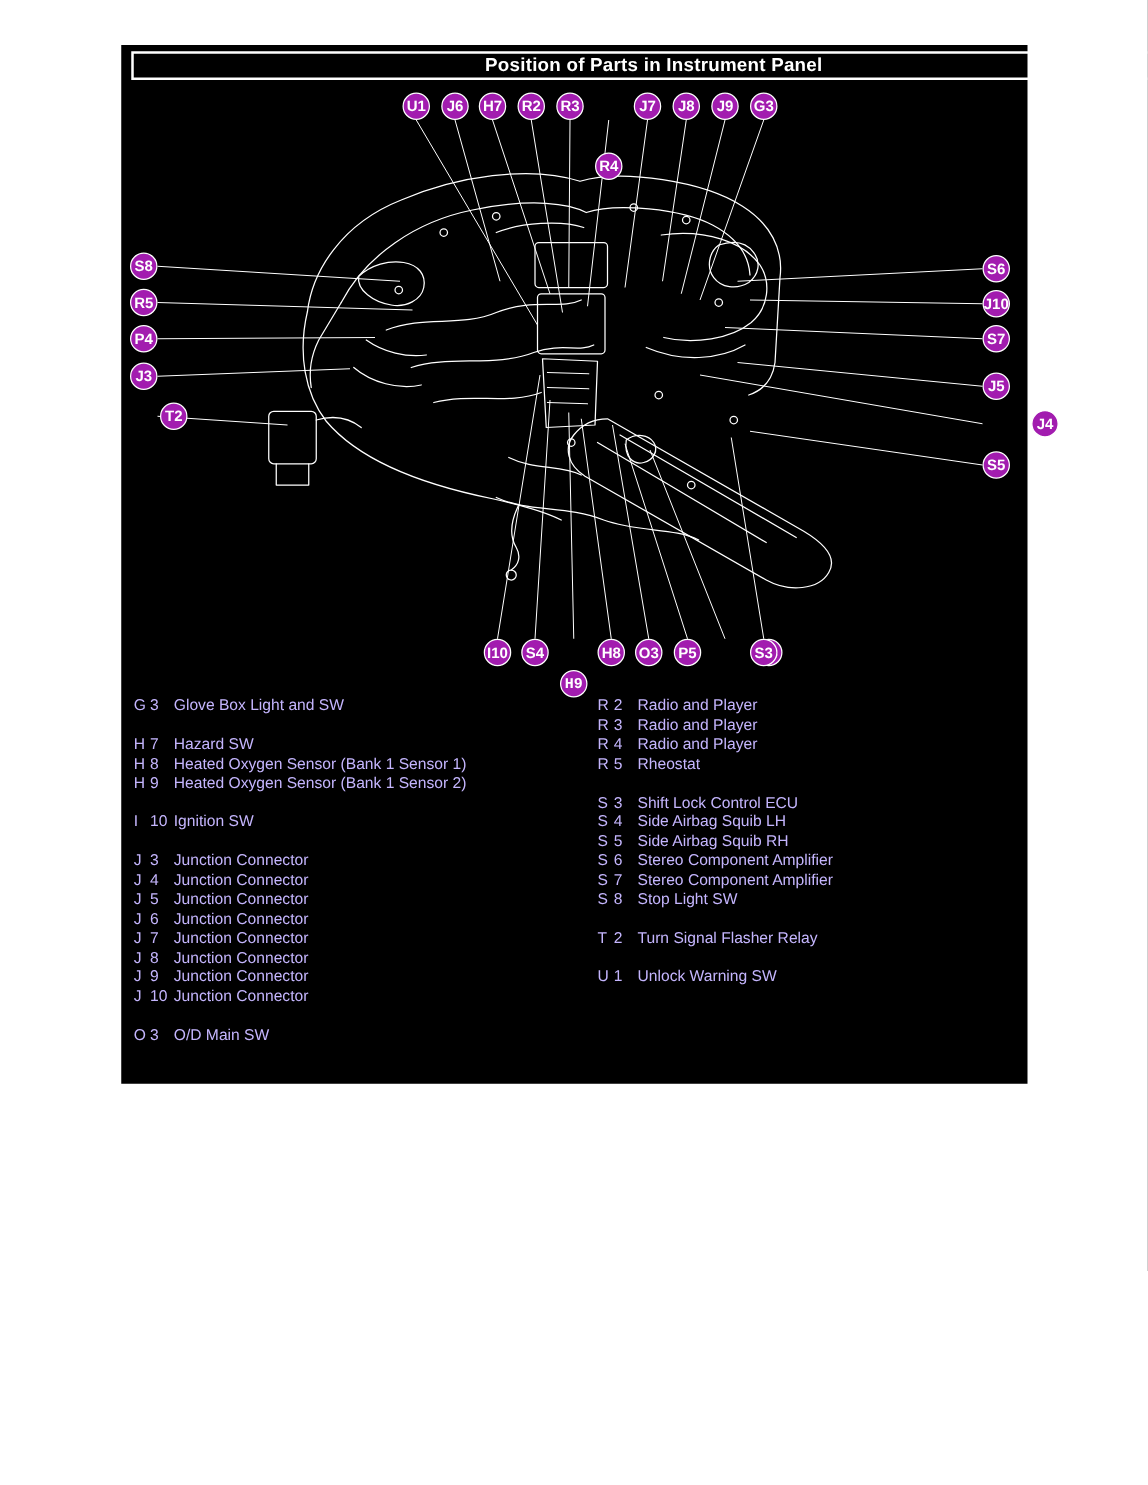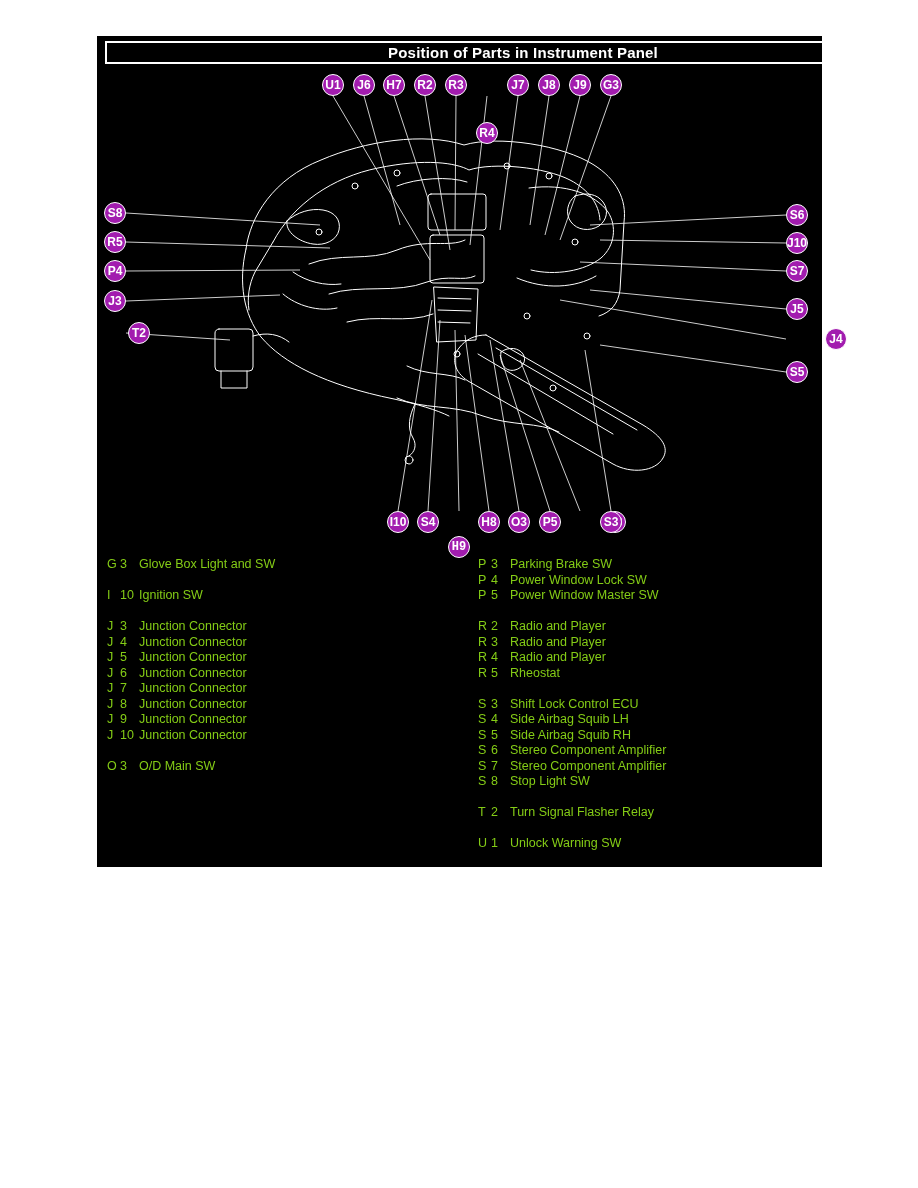--- a/index.html
+++ b/index.html
@@ -61,21 +61,21 @@
     font-size: 12px;
     font-weight: bold;
     display: flex;
     align-items: center;
     justify-content: center;
     z-index: 2;
   }
   .legend {
     position: absolute;
     top: 521px;
-    color: #84cc16;
+    color: #c4b5fd;
     font-size: 12.5px;
     line-height: 15.5px;
     white-space: nowrap;
   }
   .legend.left  { left: 10px;  }
   .legend.right { left: 381px; }
   .legend-group { margin-bottom: 15.5px; }
   .code-letter { display: inline-block; width: 13px; }
   .code-num    { display: inline-block; width: 19px; }
 </style>
@@ -206,43 +206,43 @@
         </div>
     </div>
 
     <div class="title-bar">Position of Parts in Instrument Panel</div>
 
     <div class="legend left" id="legend-left">
         <div class="legend-group">
           <div class="legend-row"><span class="code-letter">G</span><span class="code-num">3</span><span class="part-label">Glove Box Light and SW</span></div>
         </div>
         <div class="legend-group">
+          <div class="legend-row"><span class="code-letter">H</span><span class="code-num">7</span><span class="part-label">Hazard SW</span></div>
+          <div class="legend-row"><span class="code-letter">H</span><span class="code-num">8</span><span class="part-label">Heated Oxygen Sensor (Bank 1 Sensor 1)</span></div>
+          <div class="legend-row"><span class="code-letter">H</span><span class="code-num">9</span><span class="part-label">Heated Oxygen Sensor (Bank 1 Sensor 2)</span></div>
+        </div>
+        <div class="legend-group">
           <div class="legend-row"><span class="code-letter">I</span><span class="code-num">10</span><span class="part-label">Ignition SW</span></div>
         </div>
         <div class="legend-group">
           <div class="legend-row"><span class="code-letter">J</span><span class="code-num">3</span><span class="part-label">Junction Connector</span></div>
           <div class="legend-row"><span class="code-letter">J</span><span class="code-num">4</span><span class="part-label">Junction Connector</span></div>
           <div class="legend-row"><span class="code-letter">J</span><span class="code-num">5</span><span class="part-label">Junction Connector</span></div>
           <div class="legend-row"><span class="code-letter">J</span><span class="code-num">6</span><span class="part-label">Junction Connector</span></div>
           <div class="legend-row"><span class="code-letter">J</span><span class="code-num">7</span><span class="part-label">Junction Connector</span></div>
           <div class="legend-row"><span class="code-letter">J</span><span class="code-num">8</span><span class="part-label">Junction Connector</span></div>
           <div class="legend-row"><span class="code-letter">J</span><span class="code-num">9</span><span class="part-label">Junction Connector</span></div>
           <div class="legend-row"><span class="code-letter">J</span><span class="code-num">10</span><span class="part-label">Junction Connector</span></div>
         </div>
         <div class="legend-group">
           <div class="legend-row"><span class="code-letter">O</span><span class="code-num">3</span><span class="part-label">O/D Main SW</span></div>
         </div>
       </div>
     <div class="legend right" id="legend-right">
         <div class="legend-group">
-          <div class="legend-row"><span class="code-letter">P</span><span class="code-num">3</span><span class="part-label">Parking Brake SW</span></div>
-          <div class="legend-row"><span class="code-letter">P</span><span class="code-num">4</span><span class="part-label">Power Window Lock SW</span></div>
-          <div class="legend-row"><span class="code-letter">P</span><span class="code-num">5</span><span class="part-label">Power Window Master SW</span></div>
-        </div>
-        <div class="legend-group">
           <div class="legend-row"><span class="code-letter">R</span><span class="code-num">2</span><span class="part-label">Radio and Player</span></div>
           <div class="legend-row"><span class="code-letter">R</span><span class="code-num">3</span><span class="part-label">Radio and Player</span></div>
           <div class="legend-row"><span class="code-letter">R</span><span class="code-num">4</span><span class="part-label">Radio and Player</span></div>
           <div class="legend-row"><span class="code-letter">R</span><span class="code-num">5</span><span class="part-label">Rheostat</span></div>
         </div>
         <div class="legend-group">
           <div class="legend-row"><span class="code-letter">S</span><span class="code-num">3</span><span class="part-label">Shift Lock Control ECU</span></div>
           <div class="legend-row"><span class="code-letter">S</span><span class="code-num">4</span><span class="part-label">Side Airbag Squib LH</span></div>
           <div class="legend-row"><span class="code-letter">S</span><span class="code-num">5</span><span class="part-label">Side Airbag Squib RH</span></div>
           <div class="legend-row"><span class="code-letter">S</span><span class="code-num">6</span><span class="part-label">Stereo Component Amplifier</span></div>

